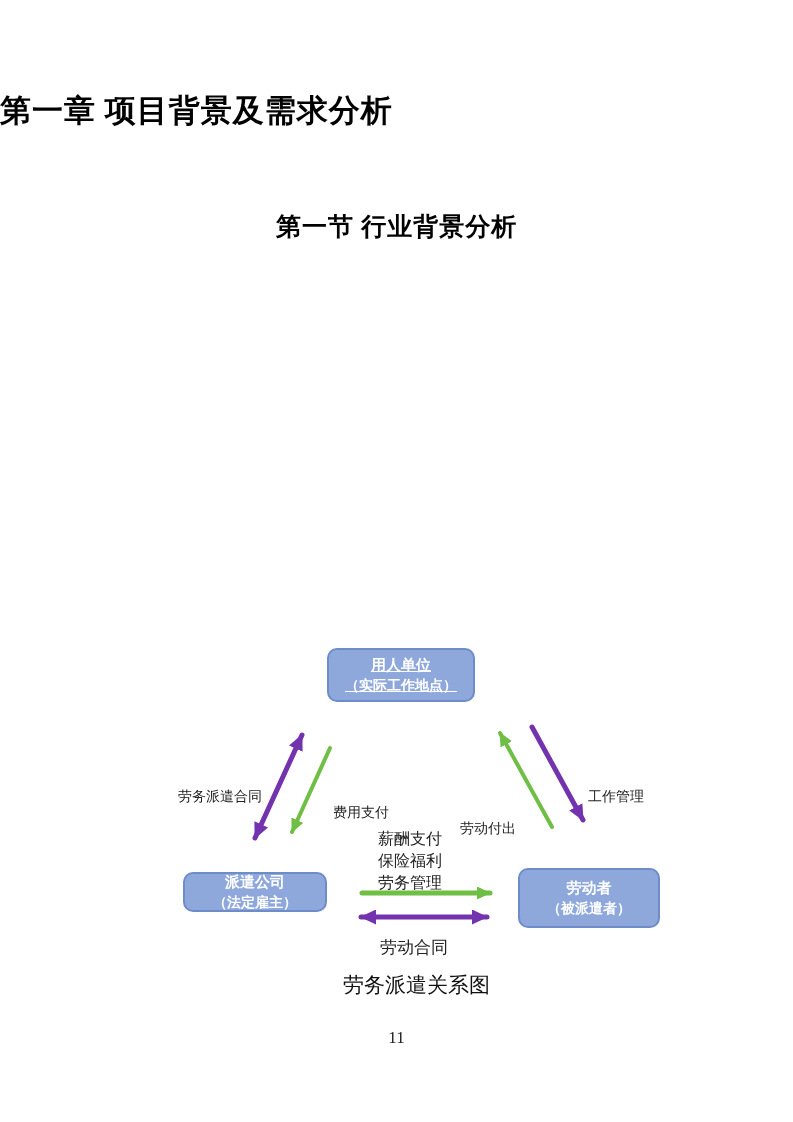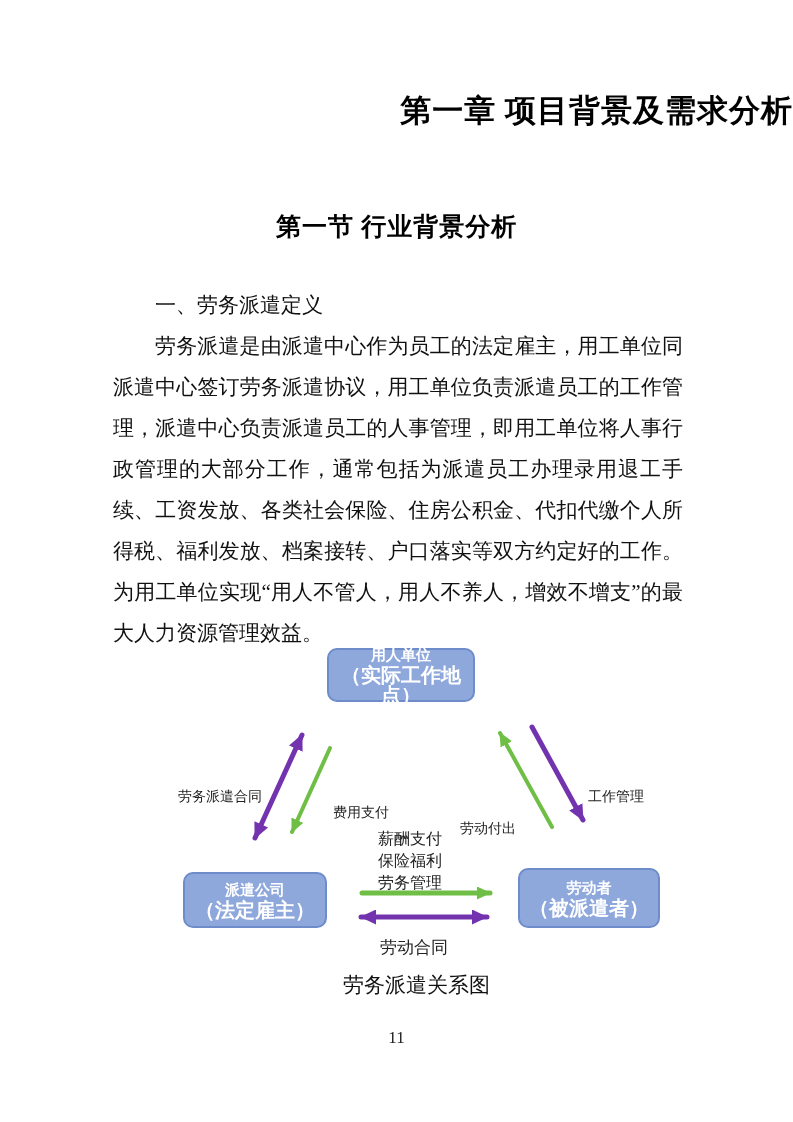--- a/index.html
+++ b/index.html
@@ -15,21 +15,21 @@
     overflow: hidden;
     font-family: "Liberation Serif", "DejaVu Serif", serif;
     color: #1a1a1a;
   }
   .chapter-title {
     position: absolute;
     top: 90px;
     left: 0;
     right: 0;
     margin: 0;
-    text-align: right;
+    text-align: left;
     font-size: 31px;
     font-weight: 700;
     letter-spacing: 1px;
     color: #000000;
   }
   .section-title {
     position: absolute;
     top: 210px;
     left: 0;
     right: 0;
@@ -78,23 +78,23 @@
     color: #ffffff;
     font-family: "Liberation Sans", "DejaVu Sans", sans-serif;
     font-weight: 700;
     text-align: center;
     display: flex;
     flex-direction: column;
     justify-content: center;
     line-height: 20px;
   }
   .node-title   { font-size: 15px; }
-  .node-subtitle{ font-size: 20px; }
-  .node-employer { left: 327px; top: 18px;  width: 148px; height: 54px; }
-  .node-agency   { left: 183px; top: 242px; width: 144px; height: 56px; }
+  .node-subtitle{ font-size: 14px; }
+  .node-employer { left: 327px; top: 18px;  width: 148px; height: 54px; text-decoration: underline; }
+  .node-agency   { left: 183px; top: 242px; width: 144px; height: 40px; }
   .node-worker   { left: 518px; top: 238px; width: 142px; height: 60px; }
   .edge-label {
     position: absolute;
     font-family: Liberation Mono, monospace;
     font-size: 14px;
     color: #222222;
     white-space: nowrap;
   }
   .lbl-dispatch-contract { left: 178px; top: 158px; }
   .lbl-fee-payment       { left: 333px; top: 174px; }
@@ -136,24 +136,20 @@
 </style>
 </head>
 <body>
 
 <div class="page">
 
   <h1 class="chapter-title">第一章 项目背景及需求分析</h1>
 
   <h2 class="section-title">第一节 行业背景分析</h2>
 
-  <div class="body-text">
-    <p class="subsection">一、劳务派遣定义</p>
-    <p class="paragraph">劳务派遣是由派遣中心作为员工的法定雇主，用工单位同派遣中心签订劳务派遣协议，用工单位负责派遣员工的工作管理，派遣中心负责派遣员工的人事管理，即用工单位将人事行政管理的大部分工作，通常包括为派遣员工办理录用退工手续、工资发放、各类社会保险、住房公积金、代扣代缴个人所得税、福利发放、档案接转、户口落实等双方约定好的工作。为用工单位实现“用人不管人，用人不养人，增效不增支”的最大人力资源管理效益。</p>
-  </div>
 
   <div class="diagram">
 
     <svg width="793" height="380" viewBox="0 0 793 380">
       <defs>
         <marker id="ah-purple-end" markerWidth="18" markerHeight="16" refX="15" refY="7.5" orient="auto" markerUnits="userSpaceOnUse">
           <path d="M0,0 L16,7.5 L0,15 Z" fill="#7433AE"></path>
         </marker>
         <marker id="ah-purple-start" markerWidth="18" markerHeight="16" refX="2" refY="7.5" orient="auto" markerUnits="userSpaceOnUse">
           <path d="M17,0 L1,7.5 L17,15 Z" fill="#7433AE"></path>

